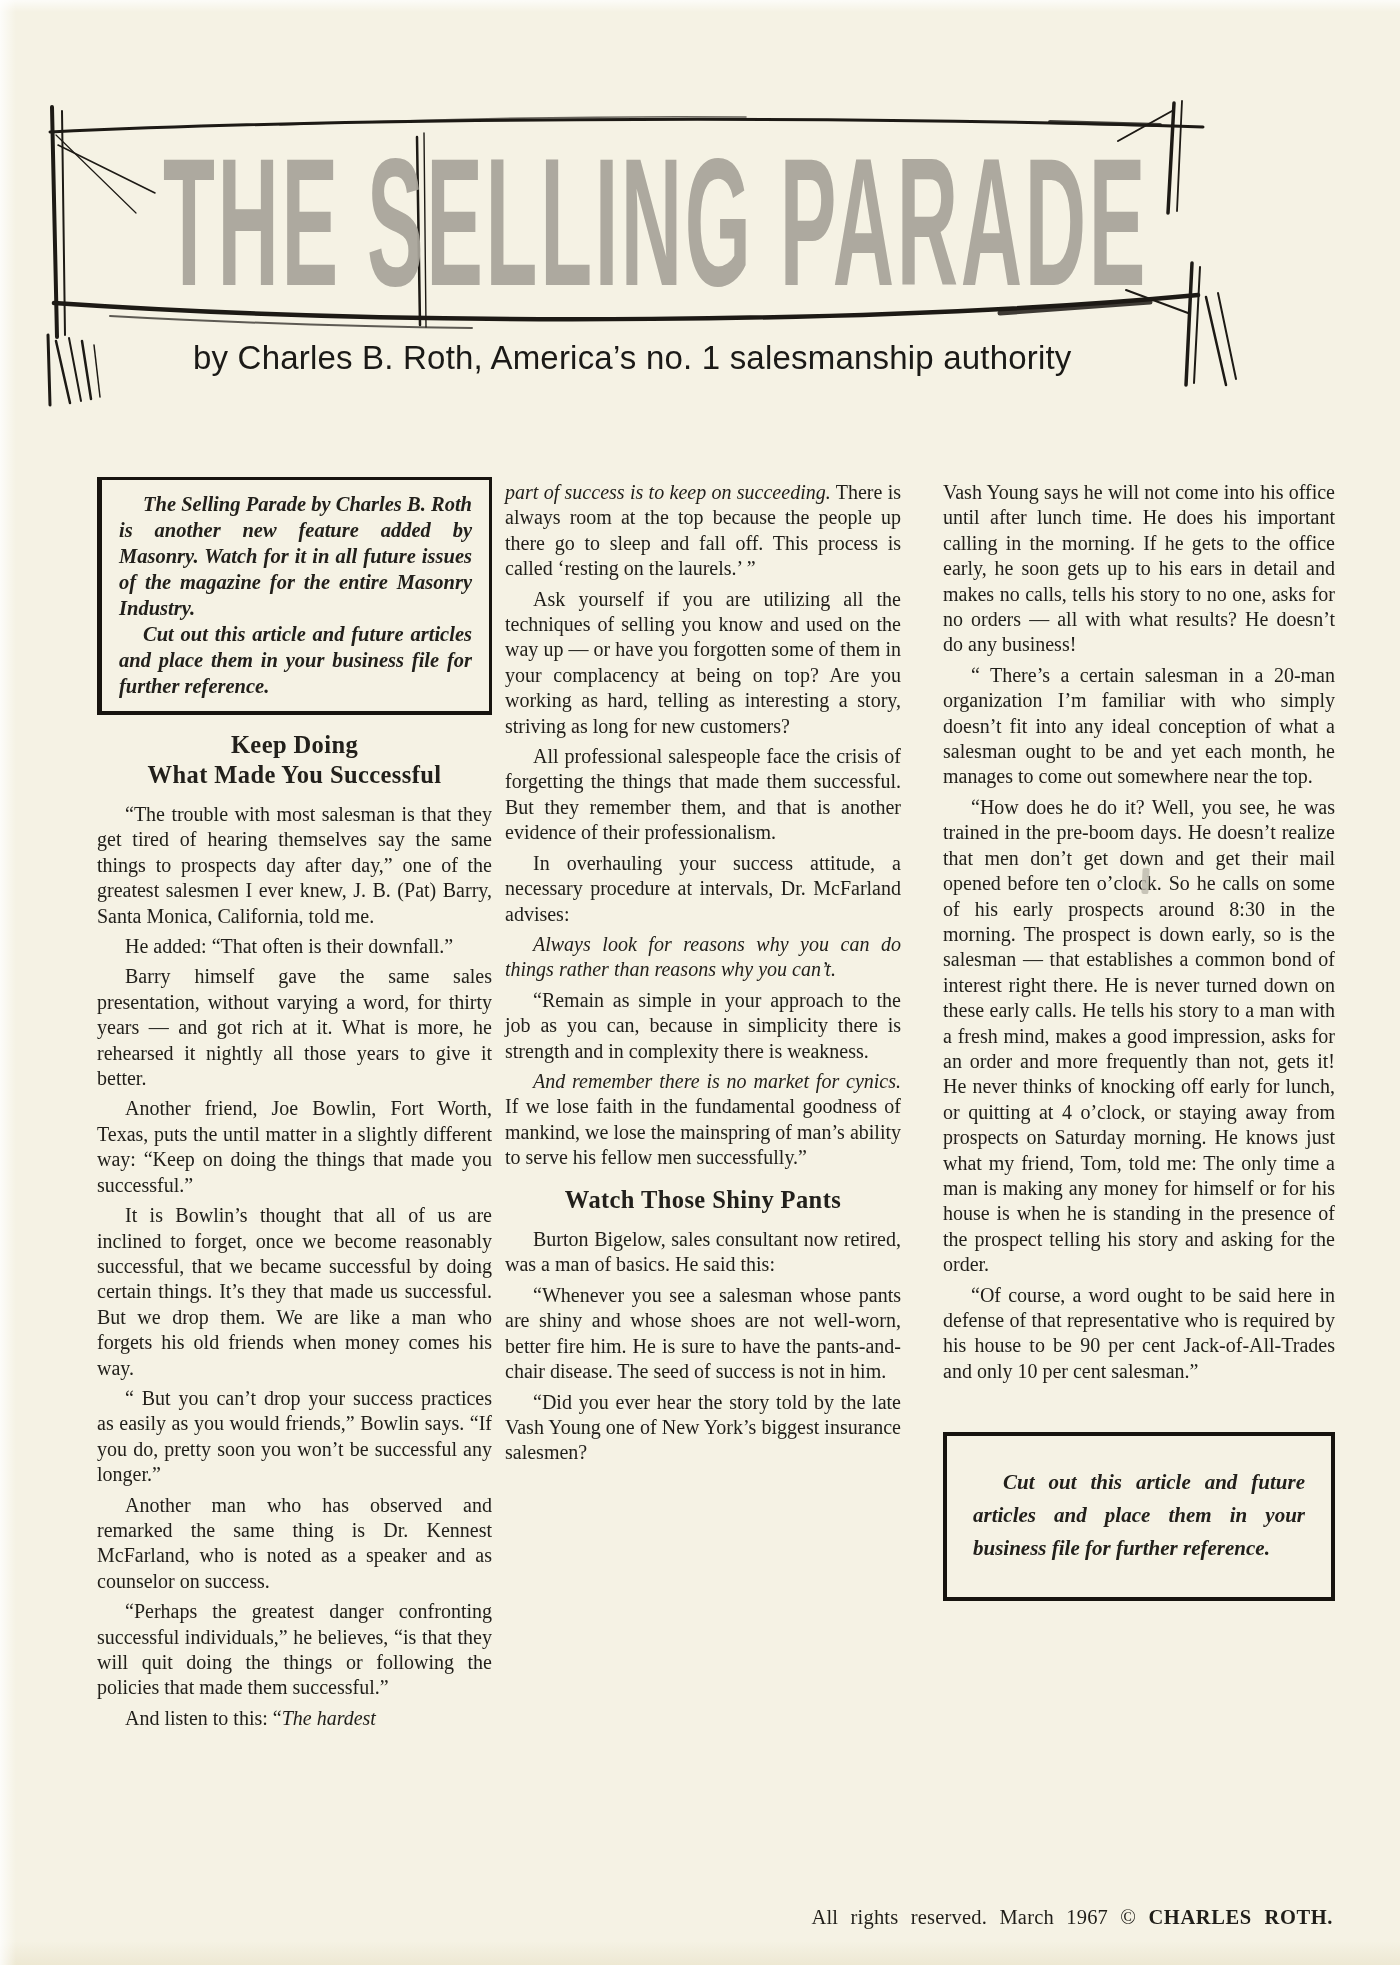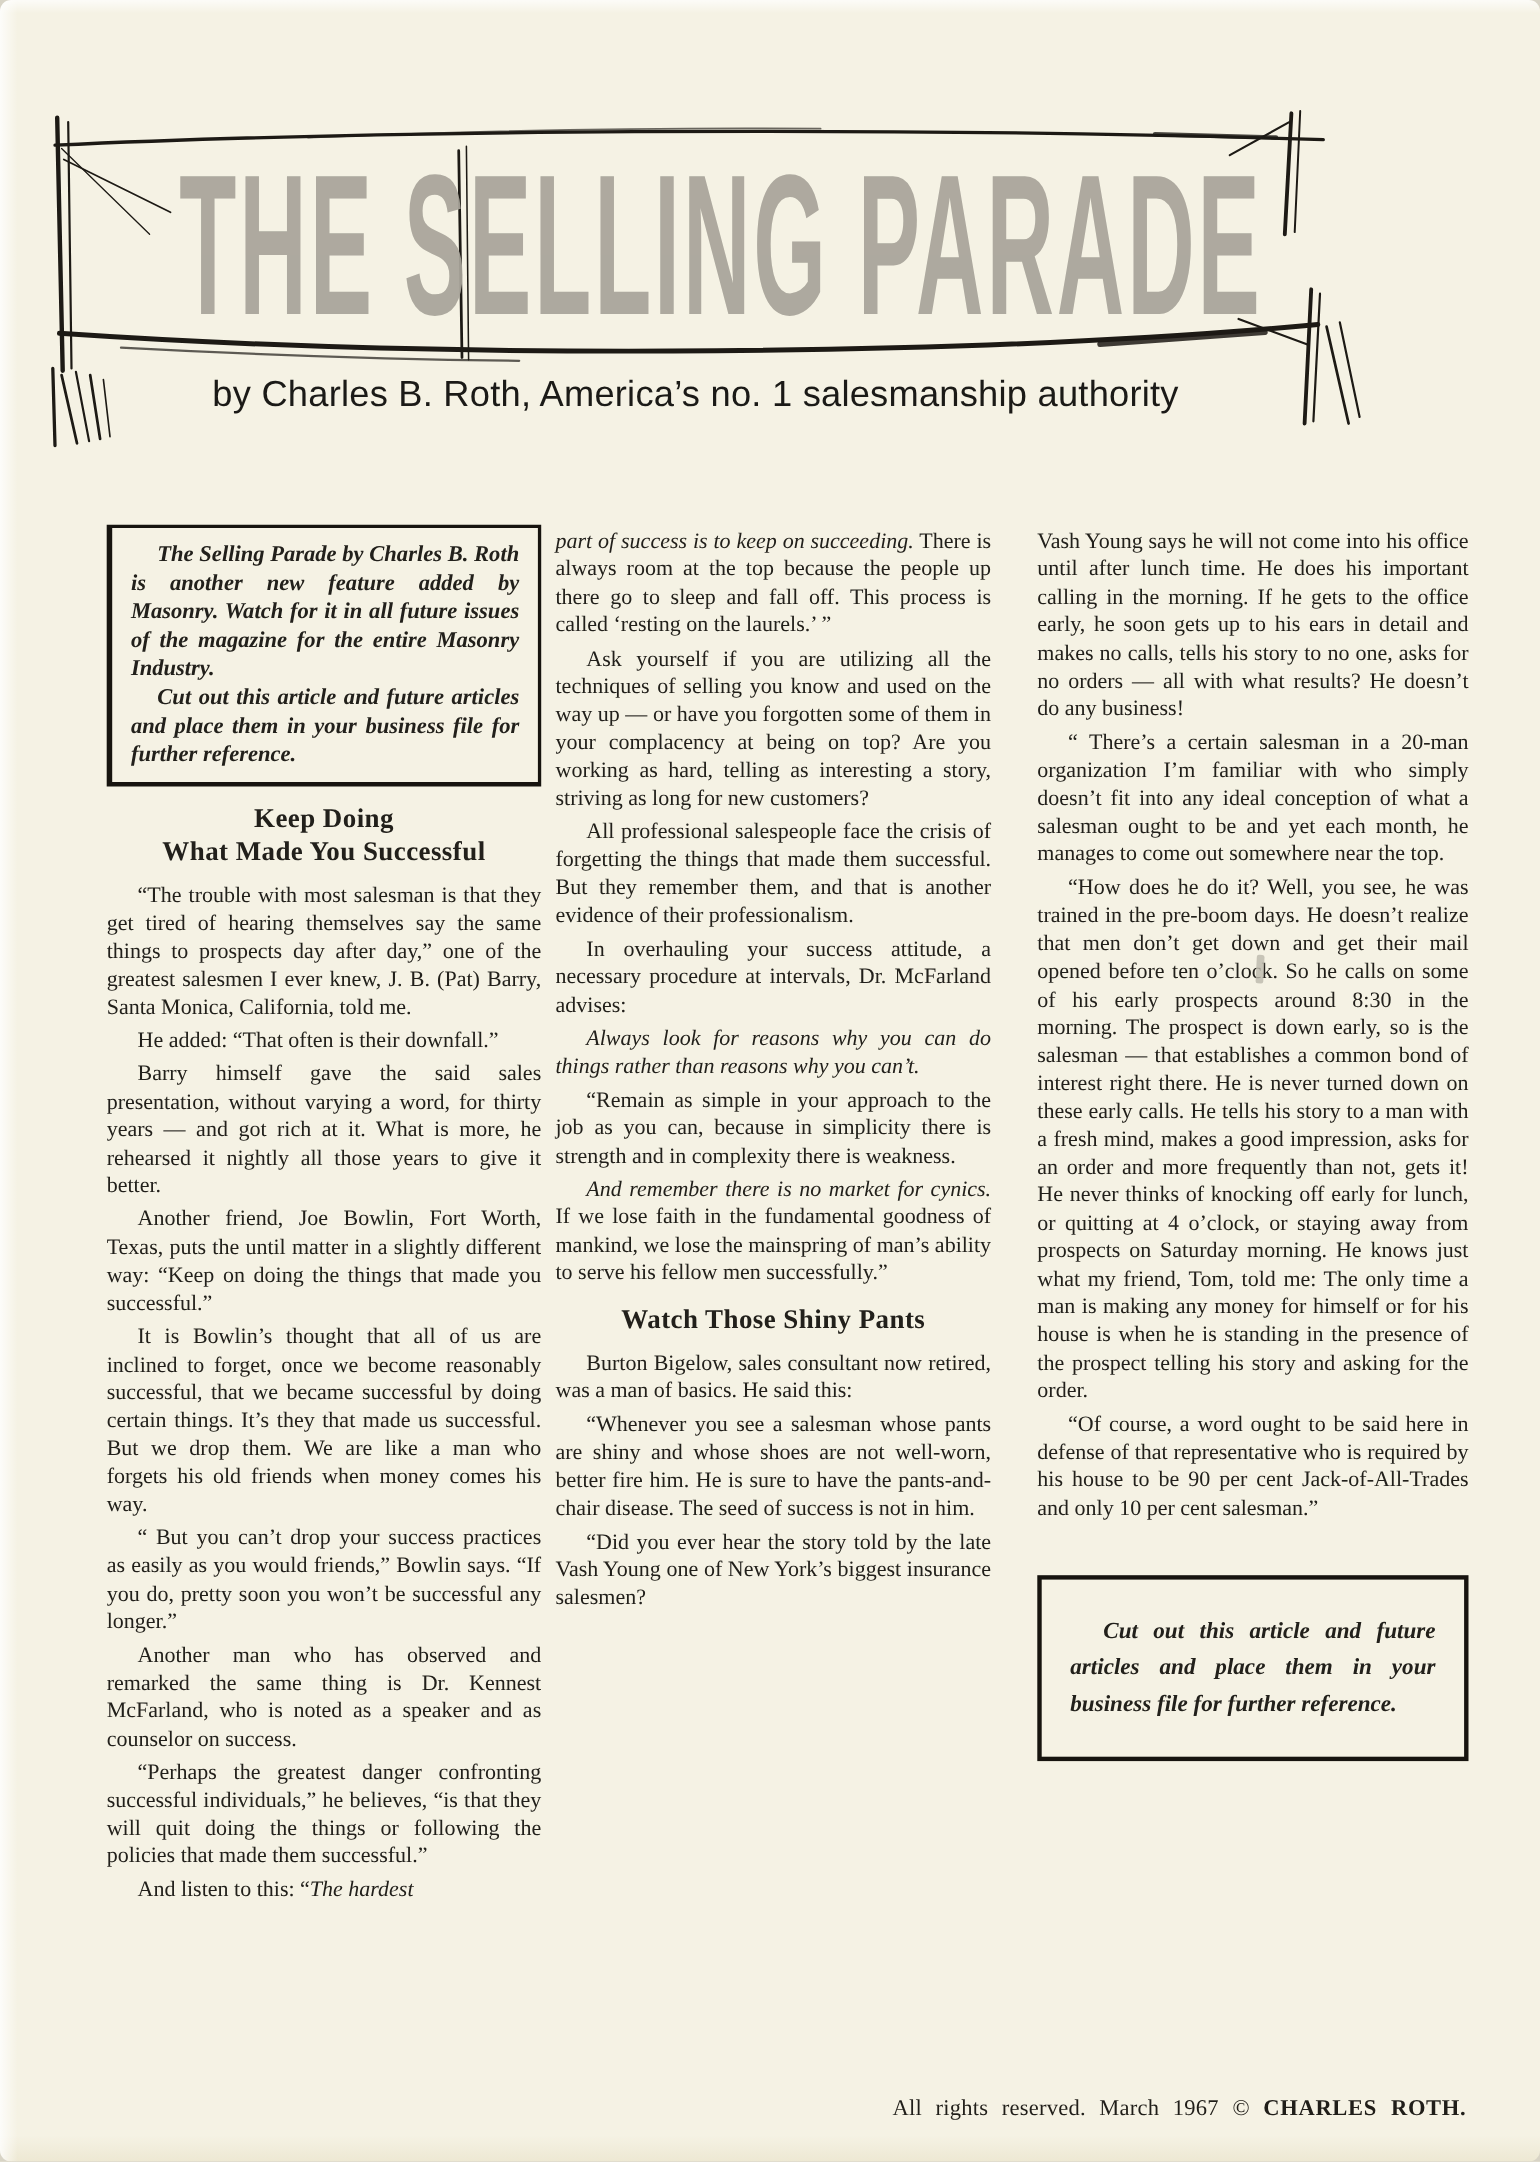--- a/index.html
+++ b/index.html
@@ -8,21 +8,20 @@
     width:1400px;height:1965px;
     margin:0 auto;
     background-color:#f5f2e4;
     background-image:
       linear-gradient(90deg, rgba(255,255,255,.8), rgba(255,255,255,0) 16px),
       linear-gradient(180deg, rgba(255,255,255,.75), rgba(255,255,255,0) 12px),
       linear-gradient(0deg, rgba(234,228,204,.7), rgba(234,228,204,0) 24px);
     overflow:hidden;
     font-family:"Liberation Serif","DejaVu Serif",serif;
     color:#22201b;
-    border-radius:10px;
   }
   .banner{position:absolute;left:40px;top:85px;width:1205px;height:330px;}
   .banner path{stroke:#1d1a15;fill:none;stroke-linecap:round;}
   .banner text{
     font-family:"Liberation Sans","DejaVu Sans",sans-serif;
     font-weight:bold;
     fill:#a8a49a;
     opacity:.93;
     letter-spacing:4px;
   }
@@ -120,21 +119,21 @@
       <div class="cutout-box">
         <p>The Selling Parade by Charles B. Roth is another new feature added by Masonry. Watch for it in all future issues of the magazine for the entire Masonry Industry.</p>
         <p>Cut out this article and future articles and place them in your business file for further reference.</p>
       </div>
       <div class="sec-heading">
         <div>Keep Doing</div>
         <div>What Made You Successful</div>
       </div>
       <p><span>“The trouble with most salesman is that they get tired of hearing themselves say the same things to prospects day after day,” one of the greatest salesmen I ever knew, J. B. (Pat) Barry, Santa Monica, California, told me.</span></p>
       <p><span>He added: “That often is their downfall.”</span></p>
-      <p><span>Barry himself gave the said sales presentation, without varying a word, for thirty years — and got rich at it. What is more, he rehearsed it nightly all those years to give it better.</span></p>
+      <p><span>Barry himself gave the same sales presentation, without varying a word, for thirty years — and got rich at it. What is more, he rehearsed it nightly all those years to give it better.</span></p>
       <p><span>Another friend, Joe Bowlin, Fort Worth, Texas, puts the until matter in a slightly different way: “Keep on doing the things that made you successful.”</span></p>
       <p><span>It is Bowlin’s thought that all of us are inclined to forget, once we become reasonably successful, that we became successful by doing certain things. It’s they that made us successful. But we drop them. We are like a man who forgets his old friends when money comes his way.</span></p>
       <p><span>“ But you can’t drop your success practices as easily as you would friends,” Bowlin says. “If you do, pretty soon you won’t be successful any longer.”</span></p>
       <p><span>Another man who has observed and remarked the same thing is Dr. Kennest McFarland, who is noted as a speaker and as counselor on success.</span></p>
       <p><span>“Perhaps the greatest danger confronting successful individuals,” he believes, “is that they will quit doing the things or following the policies that made them successful.”</span></p>
       <p><span>And listen to this: “</span><em>The hardest</em></p>
     </div>
   <div class="col col-2">
       <p class="noindent"><em>part of success is to keep on succeeding.</em><span> There is always room at the top because the people up there go to sleep and fall off. This process is called ‘resting on the laurels.’ ”</span></p>
       <p><span>Ask yourself if you are utilizing all the techniques of selling you know and used on the way up — or have you forgotten some of them in your complacency at being on top? Are you working as hard, telling as interesting a story, striving as long for new customers?</span></p>

